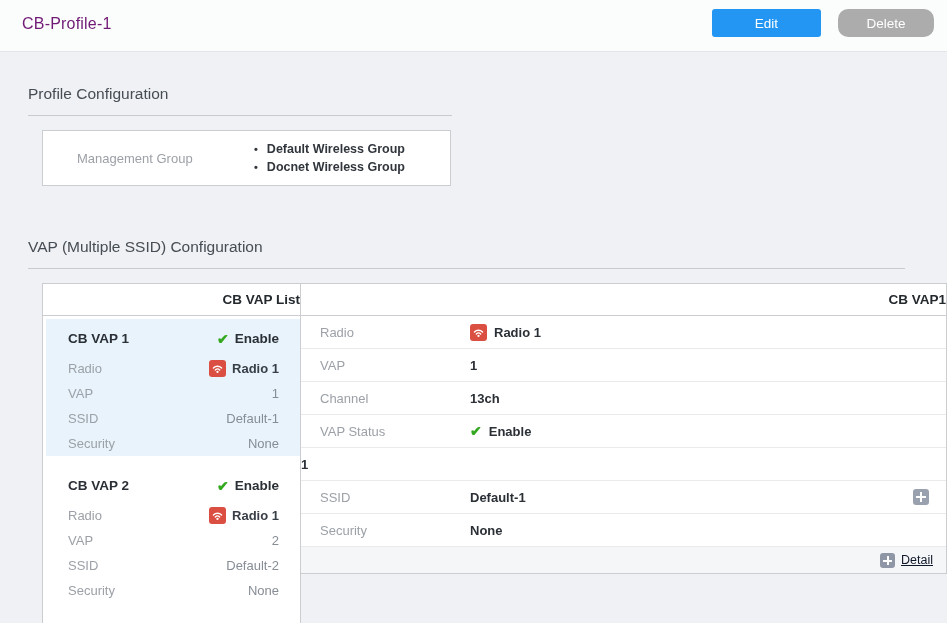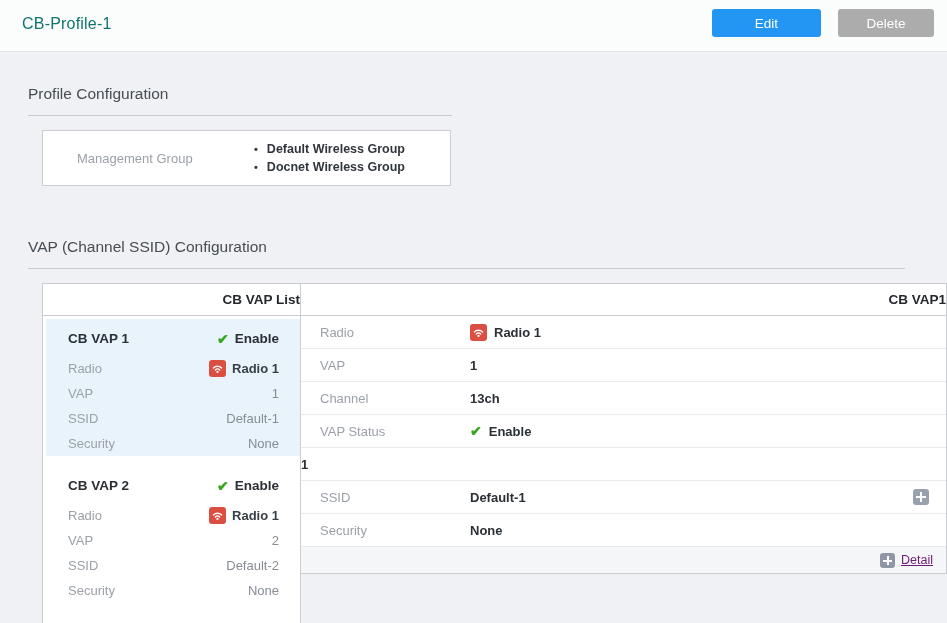--- a/index.html
+++ b/index.html
@@ -11,28 +11,28 @@
     color:#333;
   }
 
   
   .topbar {
     position:relative; height:52px; background:#FBFCFC;
     border-bottom:1px solid #E2E4E8;
   }
   .page-title {
     position:absolute; left:22px; top:15px;
-    font-size:16px; color:#0f766e; letter-spacing:.2px;
+    font-size:16px; color:#701a75; letter-spacing:.2px;
   }
   .btn {
     position:absolute; top:9px; height:28px; border:none; border-radius:3px;
     color:#fff; font-size:13.5px; font-family:inherit; cursor:pointer;
   }
   .btn-edit   { right:126px; width:109px; background:#2296F2; }
-  .btn-delete { right:13px;  width:96px;  background:#ACACAC; }
+  .btn-delete { right:13px;  width:96px;  background:#ACACAC;border-radius:10px; }
 
   
   .section-heading {
     margin:33px 0 0 28px; font-size:15.5px; font-weight:400; color:#474D54;
   }
   .section-heading.second { margin-top:52px; }
   .rule { margin:12px 0 0 28px; border-top:1px solid #C9CBCE; height:0; }
   .rule-1 { width:424px; }
   .rule-2 { width:877px; }
 
@@ -101,21 +101,21 @@
   }
   .plus-btn::before { left:3px; right:3px; top:7px; height:2.4px; }
   .plus-btn::after  { top:3px; bottom:3px; left:7px; width:2.4px; }
   .ssid-plus { margin-left:auto; margin-right:17px; }
 
   .detail-footer {
     height:26px; background:#F5F6F7; display:flex; align-items:center;
     justify-content:flex-end; padding-right:13px; gap:6px;
   }
   .detail-footer .plus-btn { width:15px; height:15px; background:#8F97A6; }
-  .detail-link { font-size:12.5px; color:#701a75; text-decoration:underline; cursor:pointer; }
+  .detail-link { font-size:12.5px; color:#0f172a; text-decoration:underline; cursor:pointer; }
 </style>
 </head>
 <body>
 
 <div class="topbar">
   <div class="page-title">CB-Profile-1</div>
   <button class="btn btn-edit">Edit</button>
   <button class="btn btn-delete">Delete</button>
 </div>
 
@@ -129,21 +129,21 @@
       <span class="bullet">•</span>
       <span>Default Wireless Group</span>
     </li>
     <li class="mgmt-item">
       <span class="bullet">•</span>
       <span>Docnet Wireless Group</span>
     </li>
   </ul>
 </div>
 
-<div class="section-heading second">VAP (Channel SSID) Configuration</div>
+<div class="section-heading second">VAP (Multiple SSID) Configuration</div>
 <div class="rule rule-2"></div>
 
 <div class="vap-table">
 
   <div class="left-col">
     <div class="col-header">CB VAP List</div>
 
     <div class="vap-card highlight">
       <div class="card-title-row">
         <span>CB VAP 1</span>

